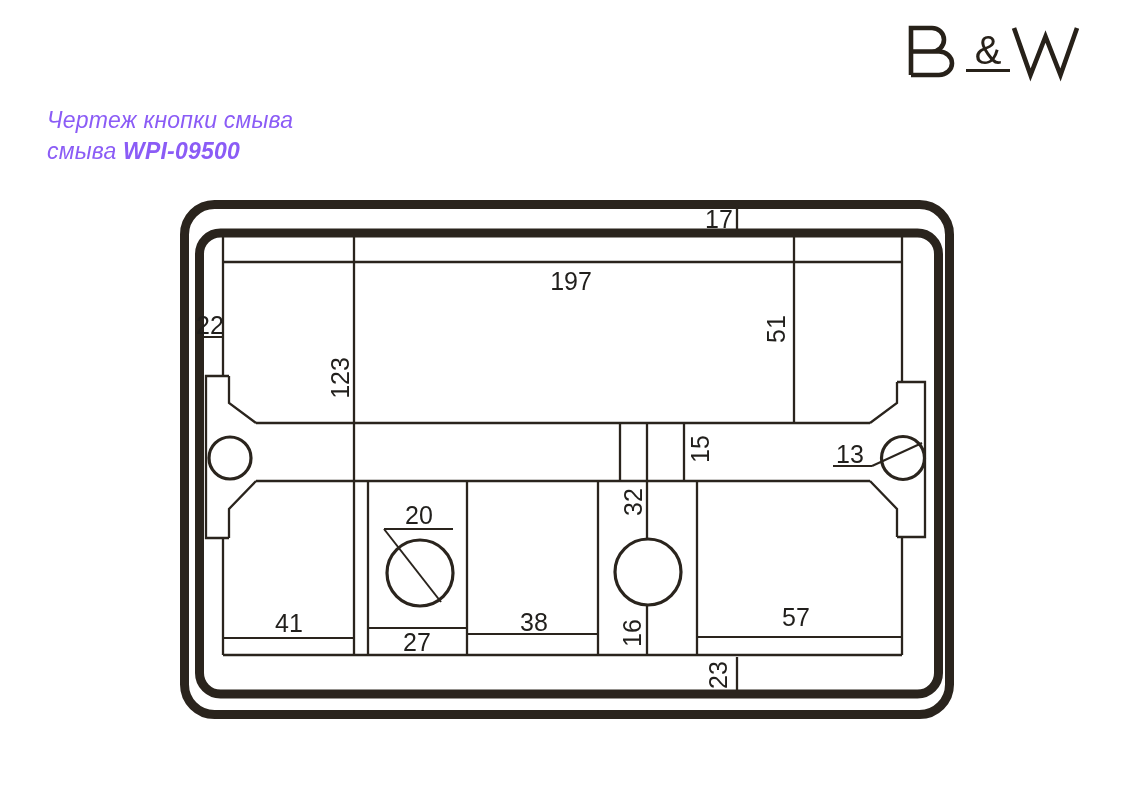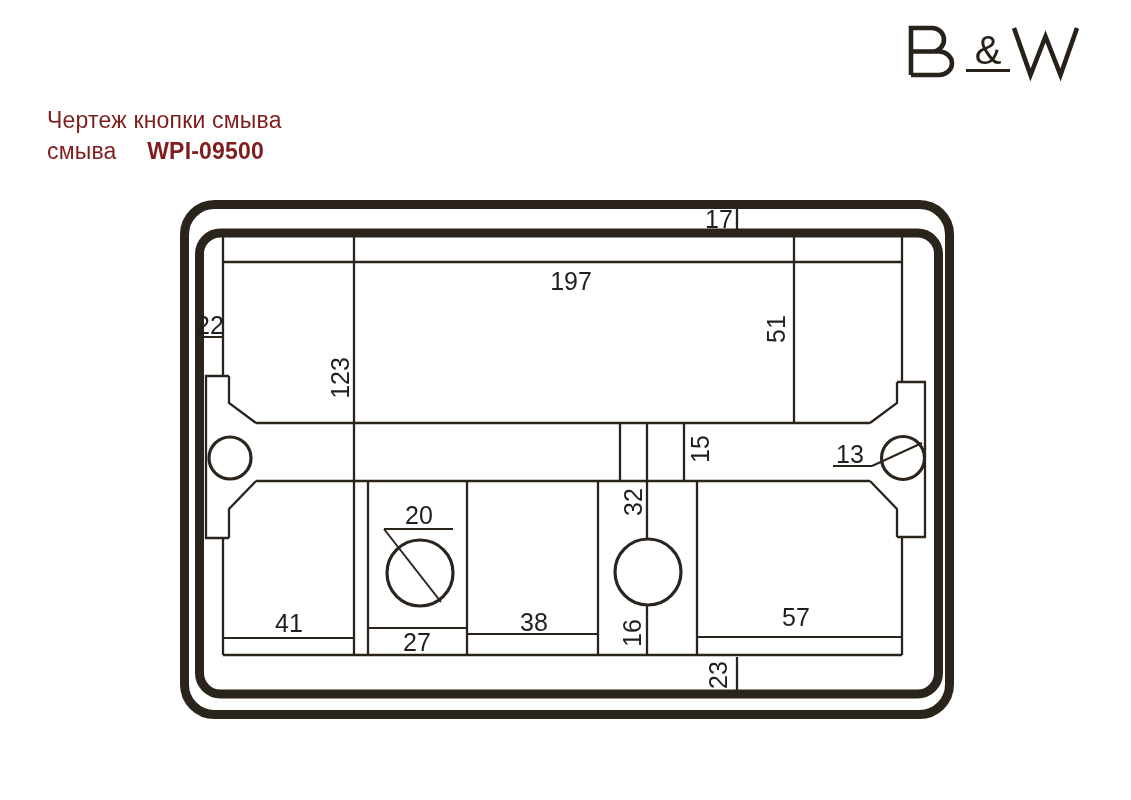--- a/index.html
+++ b/index.html
@@ -3,24 +3,25 @@
 <meta charset="utf-8">
 <style>
   html,body{margin:0;padding:0;}
   body{
     width:1131px;height:800px;position:relative;overflow:hidden;
     background:#ffffff;
     font-family:"Liberation Sans", sans-serif;
   }
   .title-block{
     position:absolute;left:47px;top:105px;
-    font-size:23px;line-height:31px;color:#7f1d1d;
+    font-size:23px;line-height:31px;color:#8b5cf6;
     letter-spacing:0.2px;
+    font-style:italic;
   }
-  .title-block .model{font-weight:700;margin-left:24px;}
+  .title-block .model{font-weight:700;}
   svg.sheet{position:absolute;left:0;top:0;}
   .thick{stroke:#2a241d;stroke-width:9;fill:none;}
   .thin{stroke:#2a241d;stroke-width:2.3;fill:none;}
   .hair{stroke:#2a241d;stroke-width:2;fill:none;}
   .circ{stroke:#2a241d;stroke-width:3.2;fill:none;}
   .dim{font-size:25px;fill:#211f1c;}
   .logo-stroke{stroke:#272119;stroke-width:4.6;fill:none;}
   .amp{font-size:40px;fill:#272119;}
 </style>
 </head>

